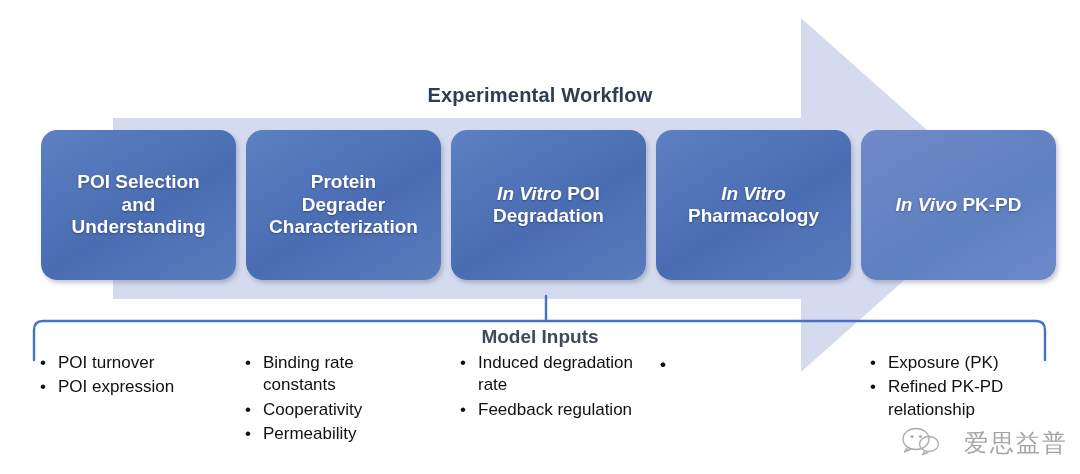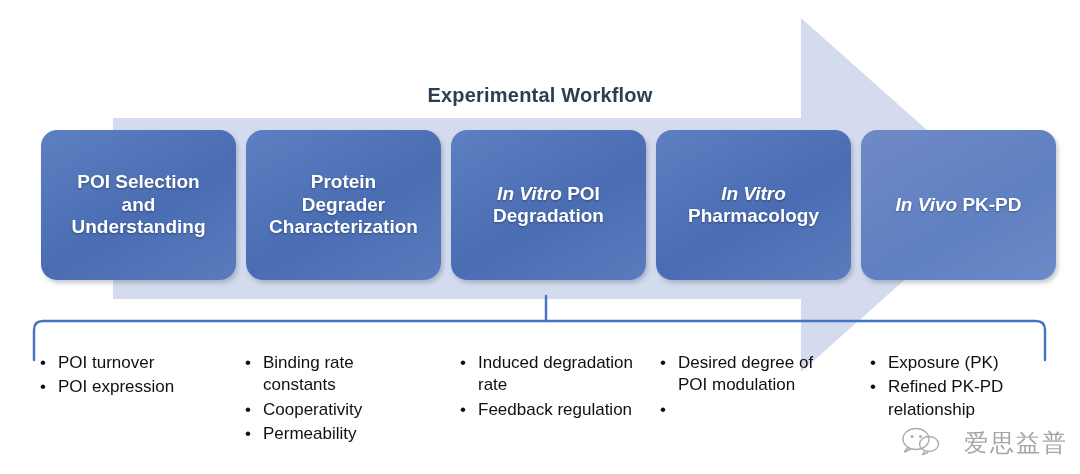--- a/index.html
+++ b/index.html
@@ -141,20 +141,21 @@
       </span>
     </div>
 
     <div class="stage-box light" style="left:861px;">
       <span class="stage-label">
         <span class="it">In Vivo </span><span>PK-PD</span>
       </span>
     </div>
   </div>
 
+  <div class="mi-title">Model Inputs</div>
 
   <div class="cols">
 
     <div class="col" style="left:36px;width:185px;">
       <ul>
         <li><span class="dot">•</span><span>POI turnover</span></li>
         <li><span class="dot">•</span><span>POI expression</span></li>
       </ul>
     </div>
 
@@ -168,21 +169,21 @@
 
     <div class="col" style="left:456px;width:180px;">
       <ul>
         <li><span class="dot">•</span><span>Induced degradation rate</span></li>
         <li><span class="dot">•</span><span>Feedback regulation</span></li>
       </ul>
     </div>
 
     <div class="col" style="left:656px;width:185px;">
       <ul>
-        <li><span class="dot">•</span><span>Desired degree of POI modulation</span></li>
+        <li><span class="dot">•</span></li>
         <li><span class="dot">•</span></li>
       </ul>
     </div>
 
     <div class="col" style="left:866px;width:190px;">
       <ul>
         <li><span class="dot">•</span><span>Exposure (PK)</span></li>
         <li><span class="dot">•</span><span>Refined PK-PD relationship</span></li>
       </ul>
     </div>

